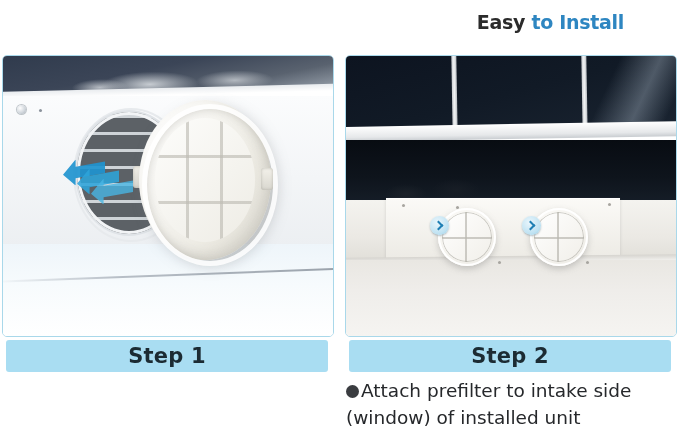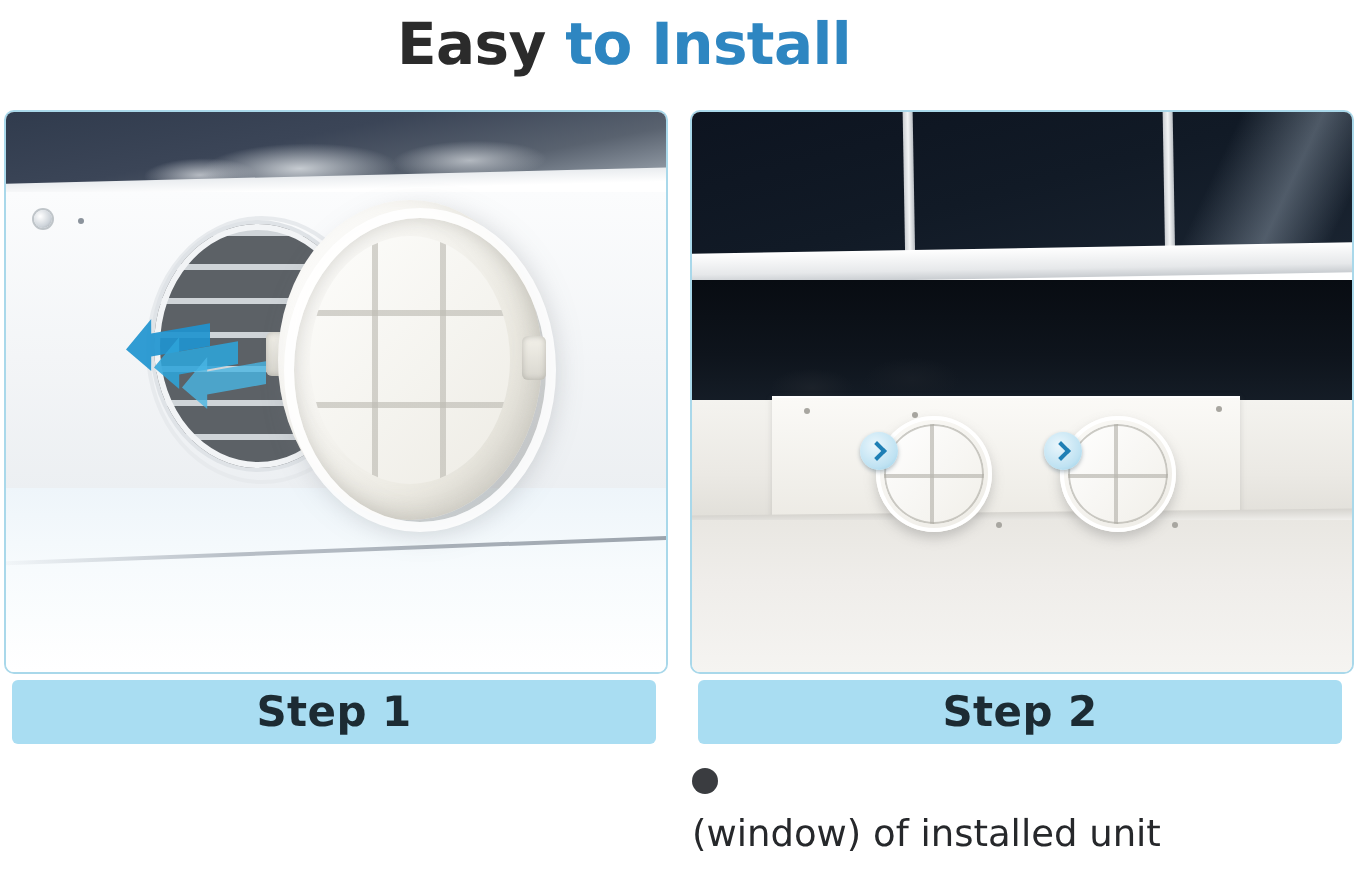--- a/index.html
+++ b/index.html
@@ -8,22 +8,22 @@
     background:#ffffff;
     font-family:"DejaVu Sans","Liberation Sans",sans-serif;
     overflow:hidden;
     position:relative;
   }
   .page{position:absolute;inset:0;}
 
   
   .title{
     position:absolute;left:0;top:2px;width:624px;height:40px;
-    text-align:center;
-    font-size:29px;font-weight:bold;letter-spacing:-0.3px;
+    text-align:right;
+    font-size:19px;font-weight:bold;letter-spacing:-0.3px;
     line-height:40px;
     white-space:nowrap;
   }
   .title .t-dark{color:#2b2b2b;}
   .title .t-blue{color:#2e86c1;}
 
   
   .col{position:absolute;top:55px;width:332px;height:272px;}
   .col-left{left:2px;}
   .col-right{left:345px;}
@@ -313,18 +313,18 @@
             <span></span>
           </div>
       </div>
     </div>
 
     <div class="step-band">
       <span class="step-band-label">Step 2</span>
     </div>
 
     <div class="caption">
-      <span class="bullet"></span>
+      <span class="bullet"></span><span>Attach prefilter to intake side</span>
       <span class="cap-line2">(window) of installed unit</span>
     </div>
   </div>
 
 </div>
 
 </body></html>

